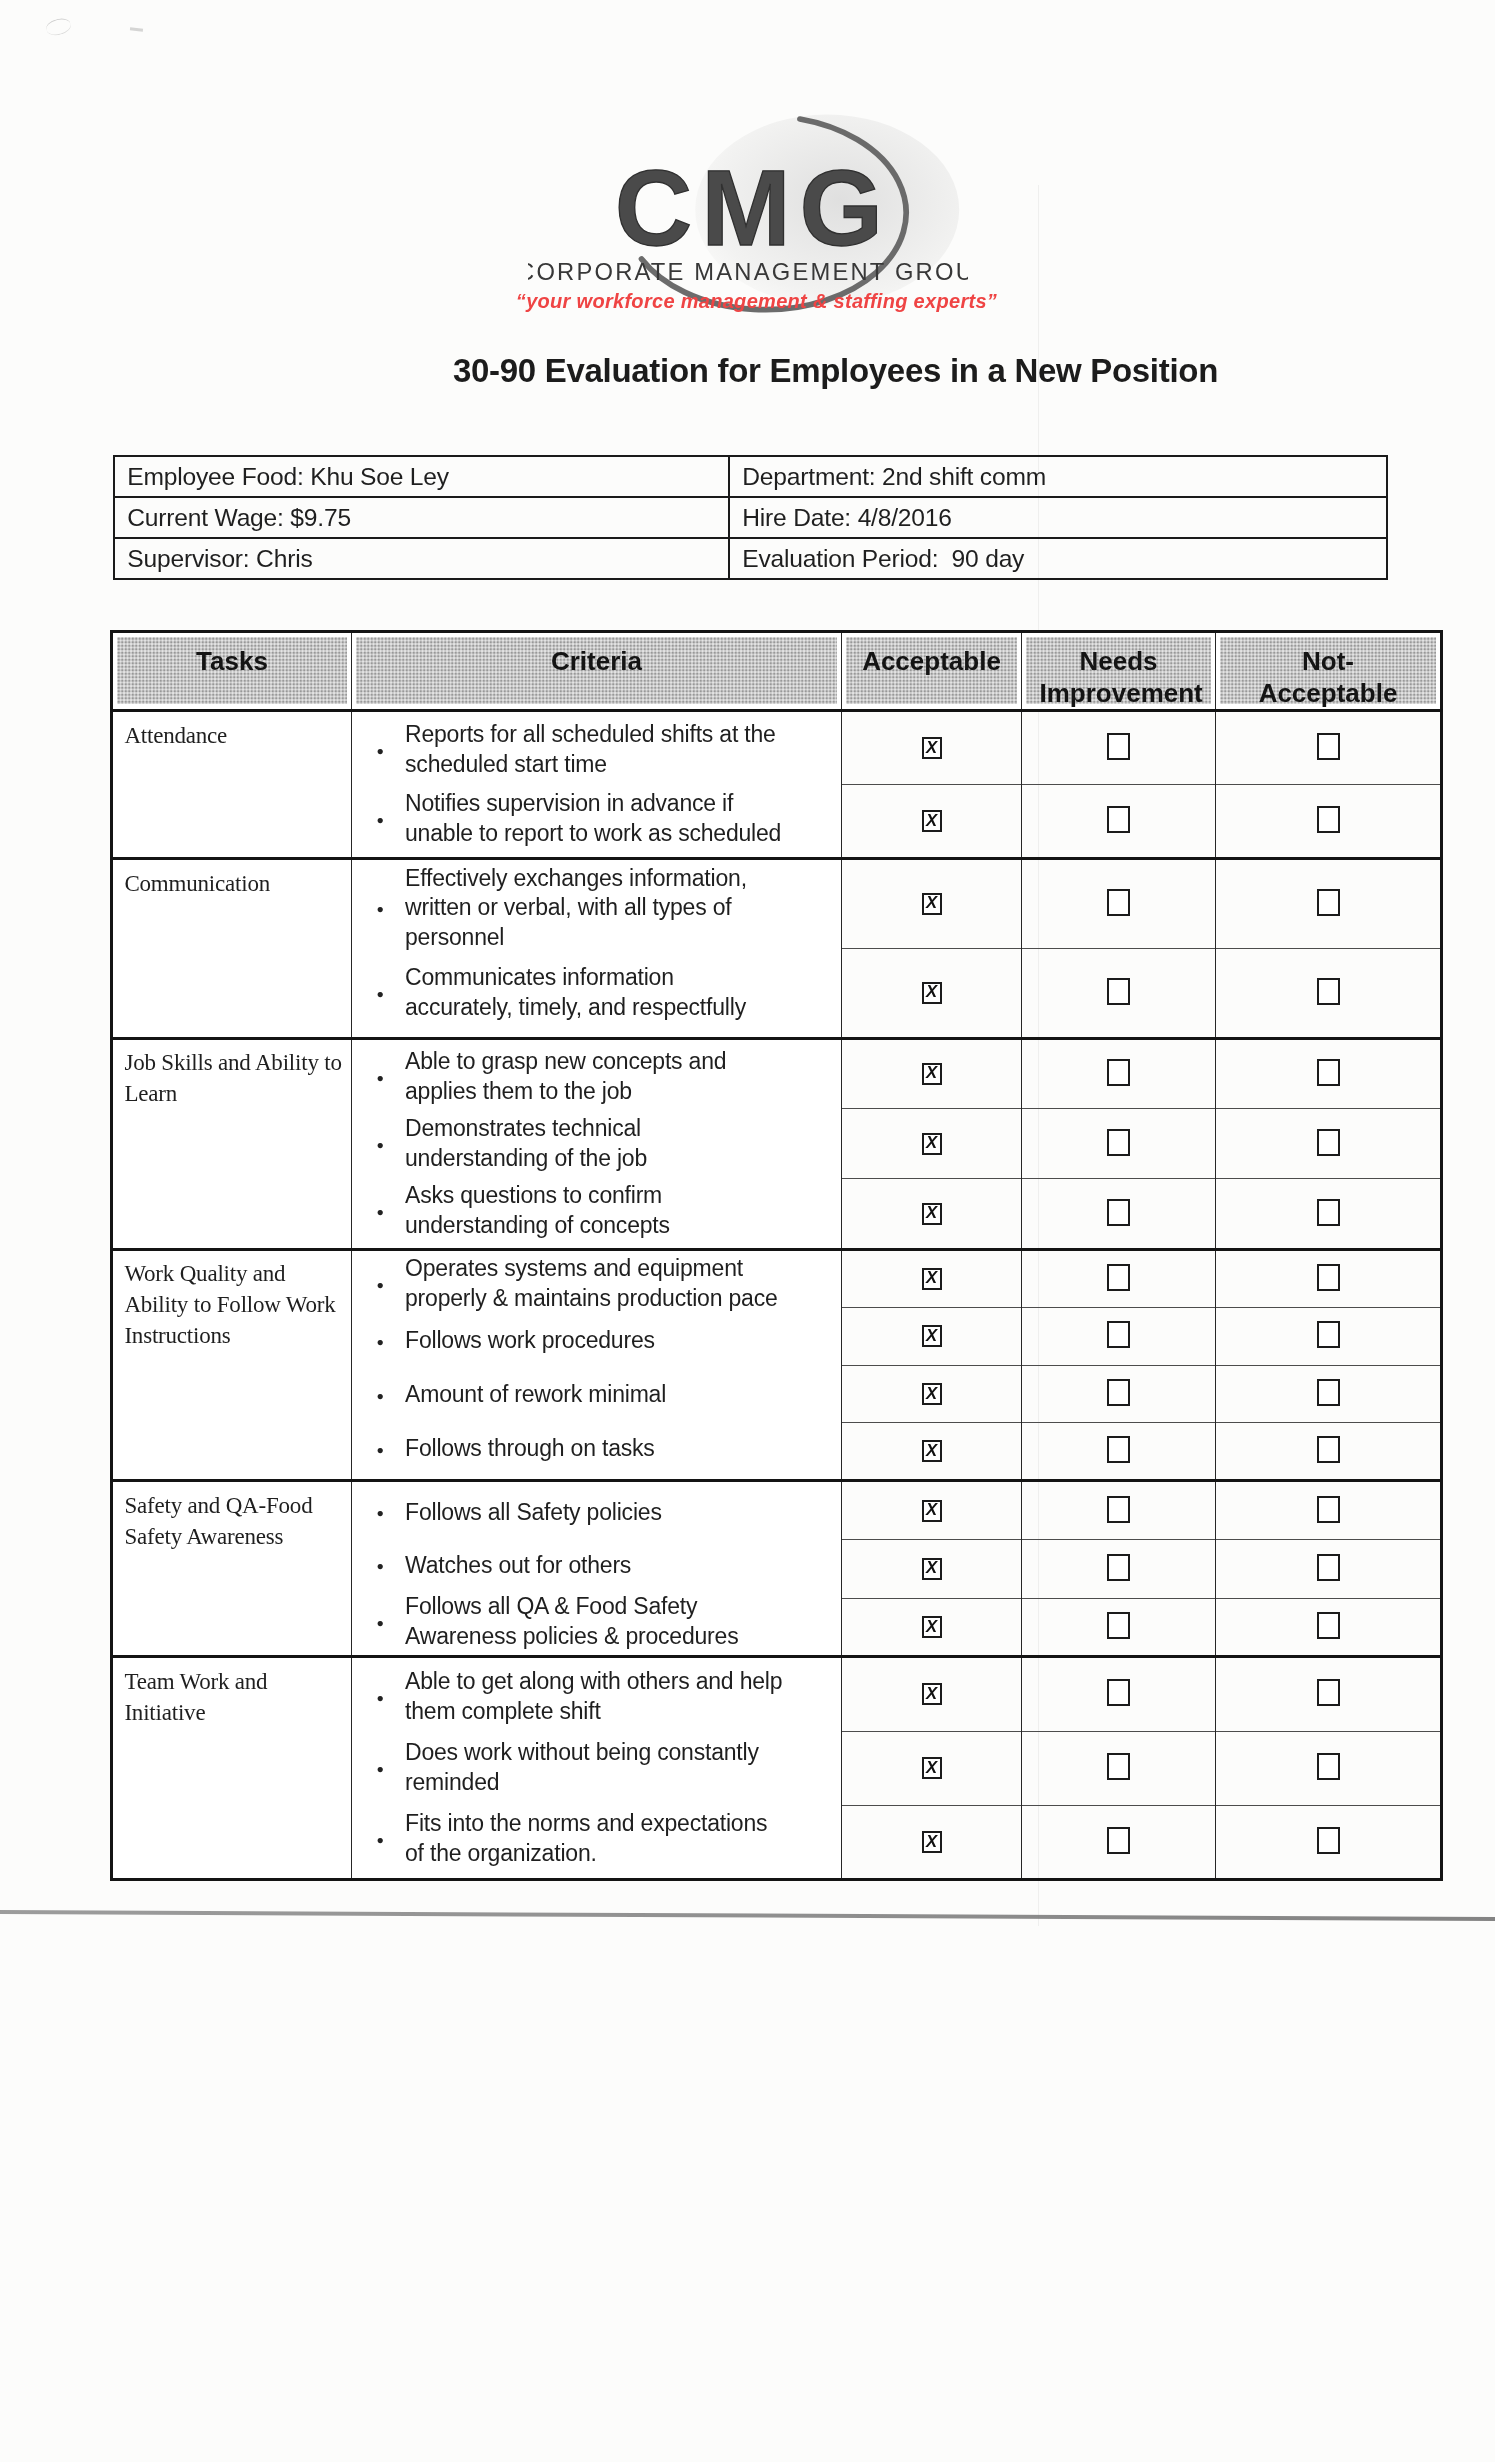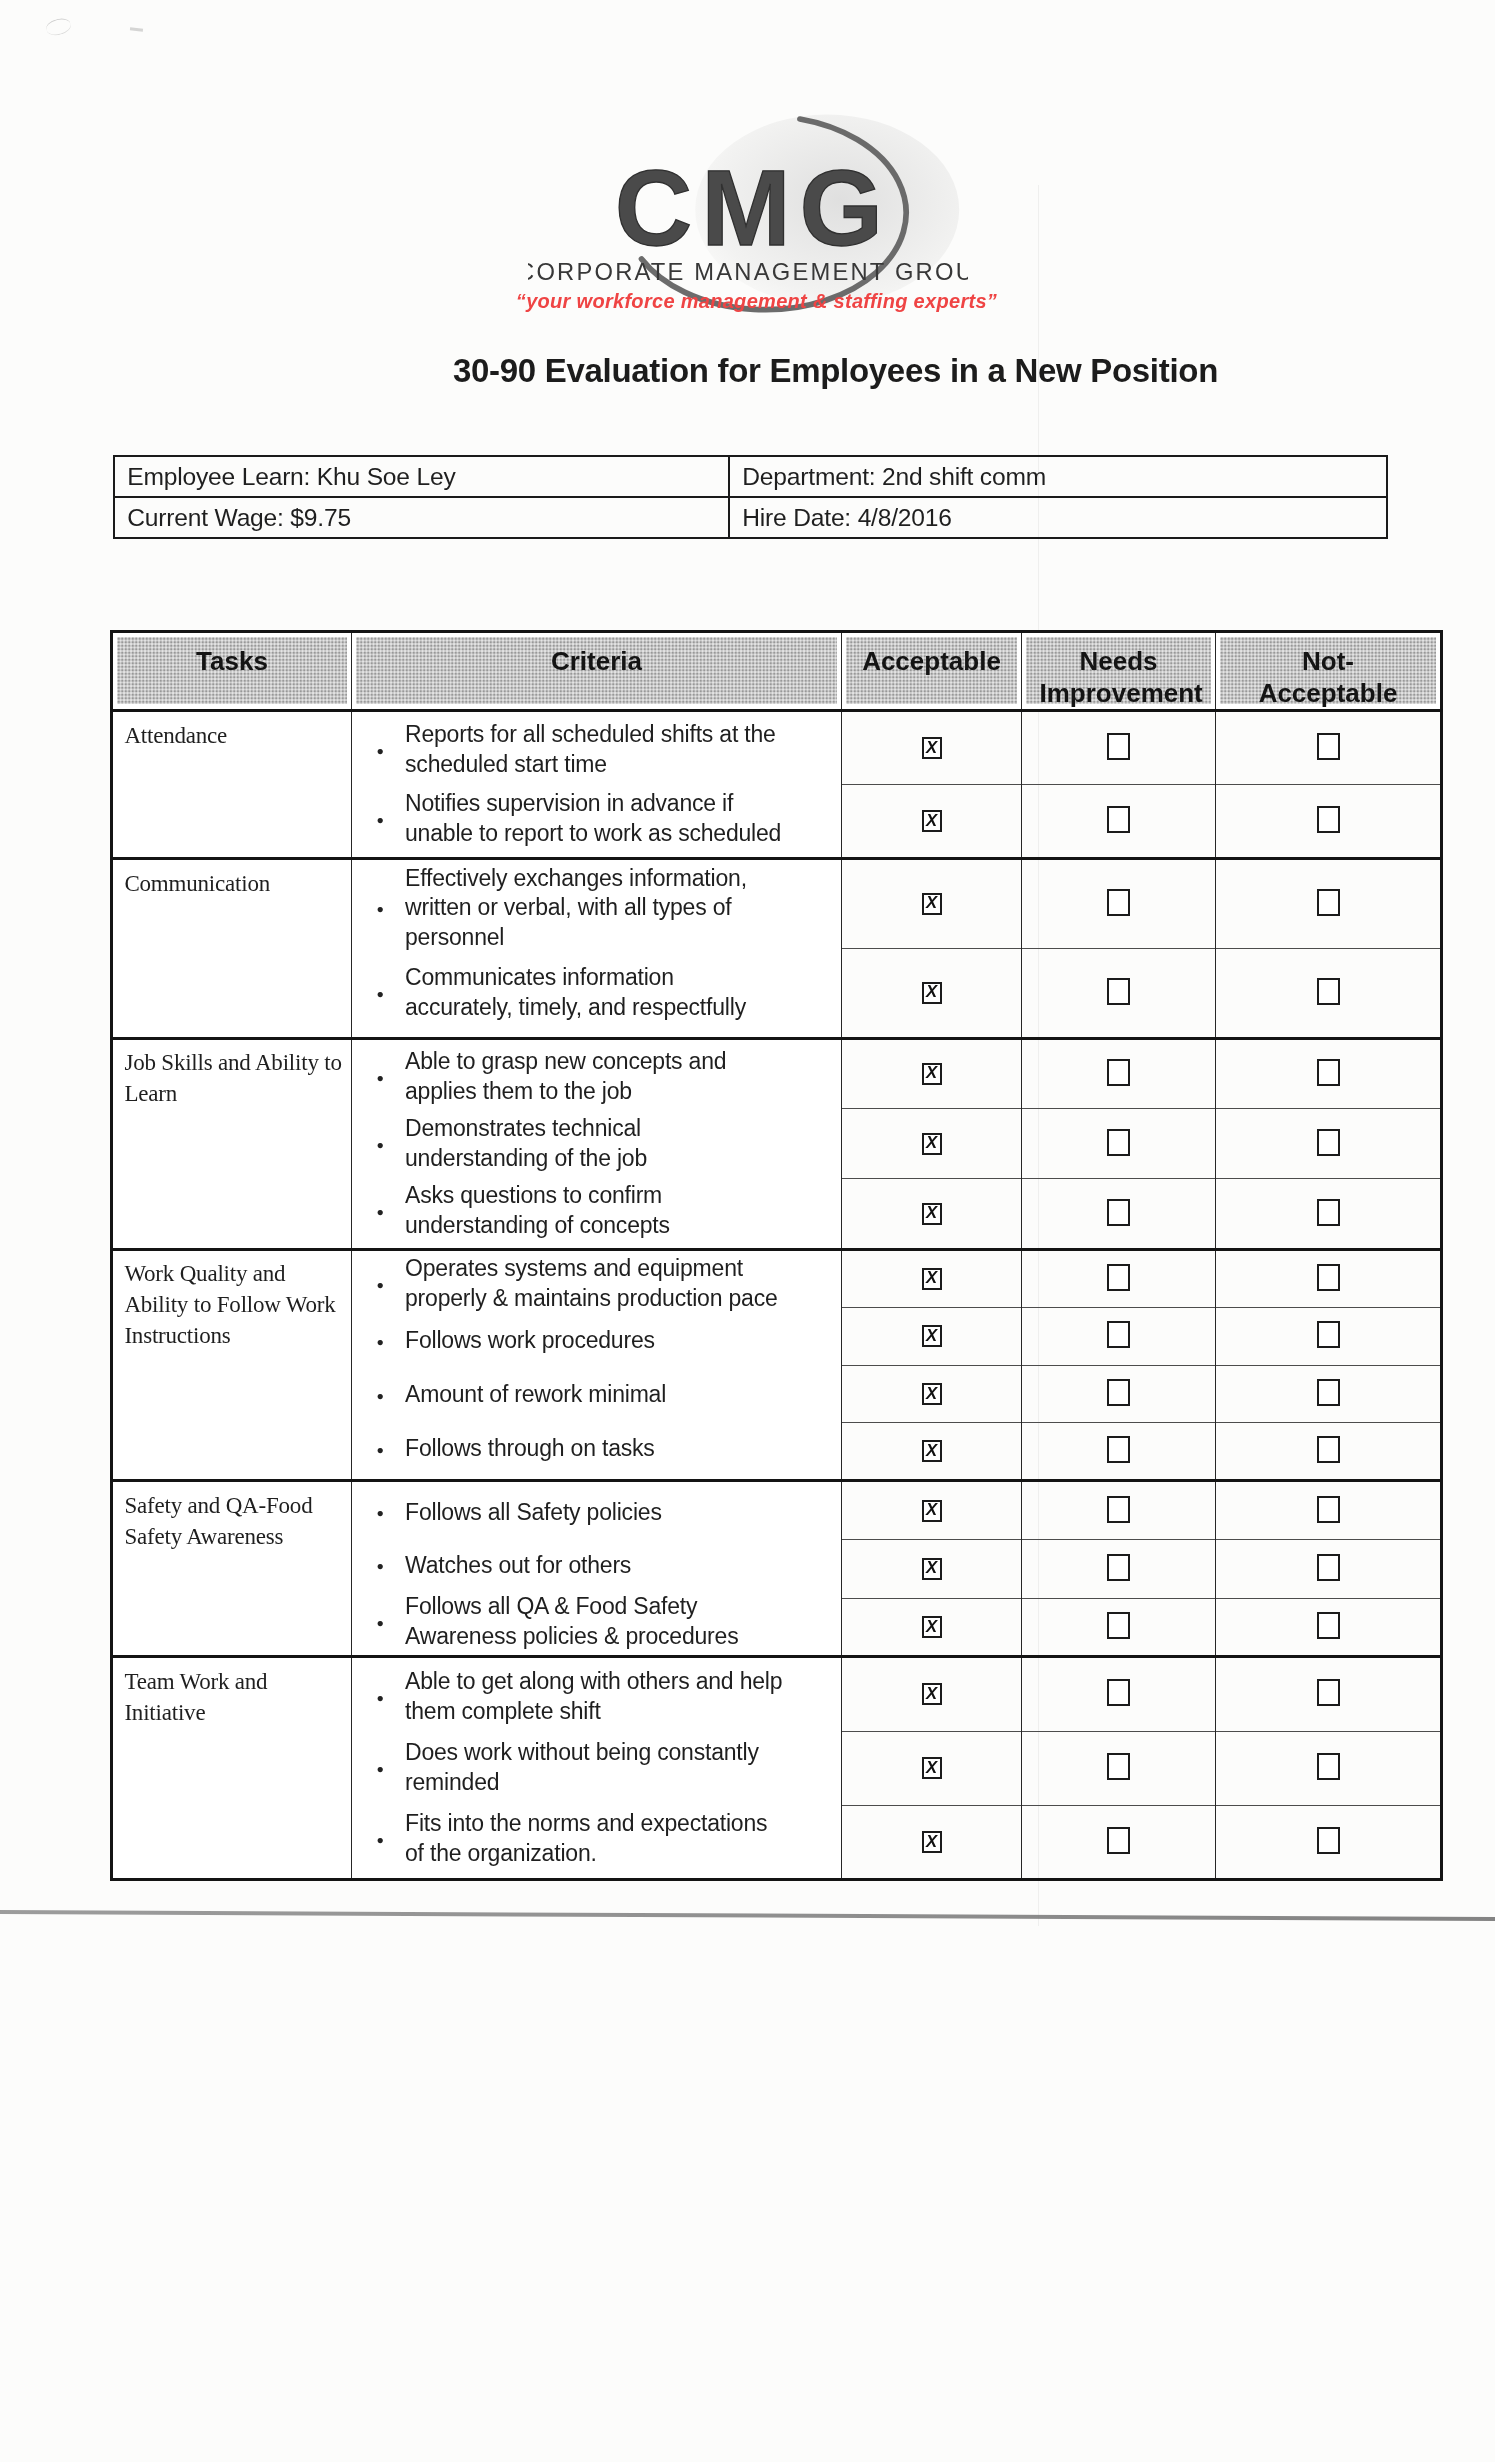--- a/index.html
+++ b/index.html
@@ -97,26 +97,30 @@
 
   <h1 class="form-title">30-90 Evaluation for Employees in a New Position</h1>
 
   <table class="info-table">
     <colgroup>
         <col style="width:615px">
         <col style="width:658px">
       </colgroup>
     <tbody>
       <tr>
-        <td><span>Employee Learn: Khu Soe Ley</span></td>
+        <td><span>Employee Food: Khu Soe Ley</span></td>
         <td><span>Department: 2nd shift comm</span></td>
       </tr>
       <tr>
         <td><span>Current Wage: $9.75</span></td>
         <td><span>Hire Date: 4/8/2016</span></td>
+      </tr>
+      <tr>
+        <td><span>Supervisor: Chris</span></td>
+        <td><span>Evaluation Period:&nbsp; 90 day</span></td>
       </tr>
     </tbody>
   </table>
 
   <table class="eval-table">
     <colgroup>
       <col style="width:240px">
         <col style="width:490px">
         <col style="width:180px">
       <col style="width:194px">

